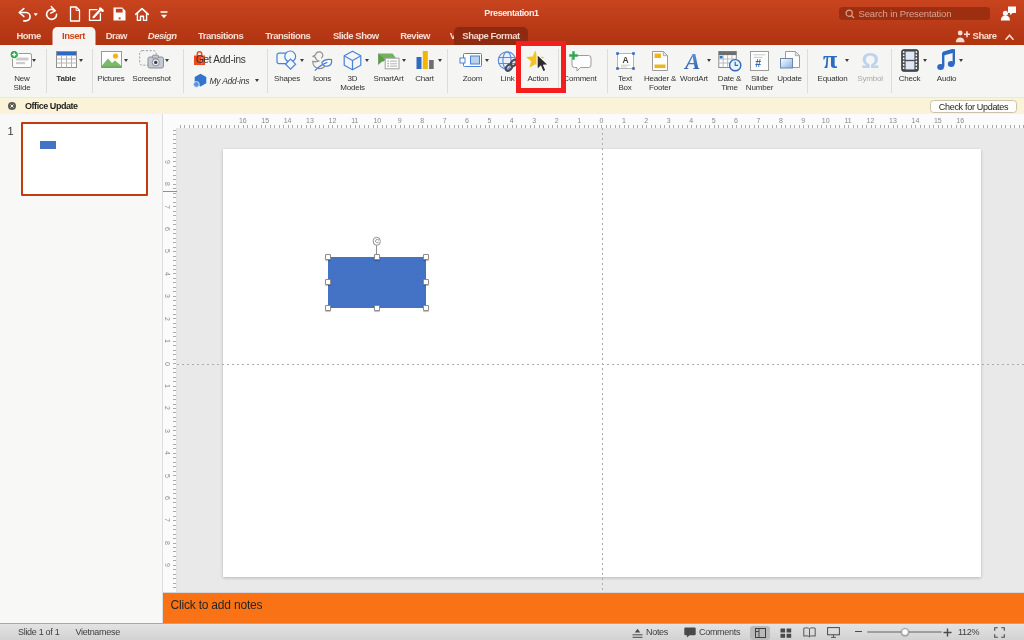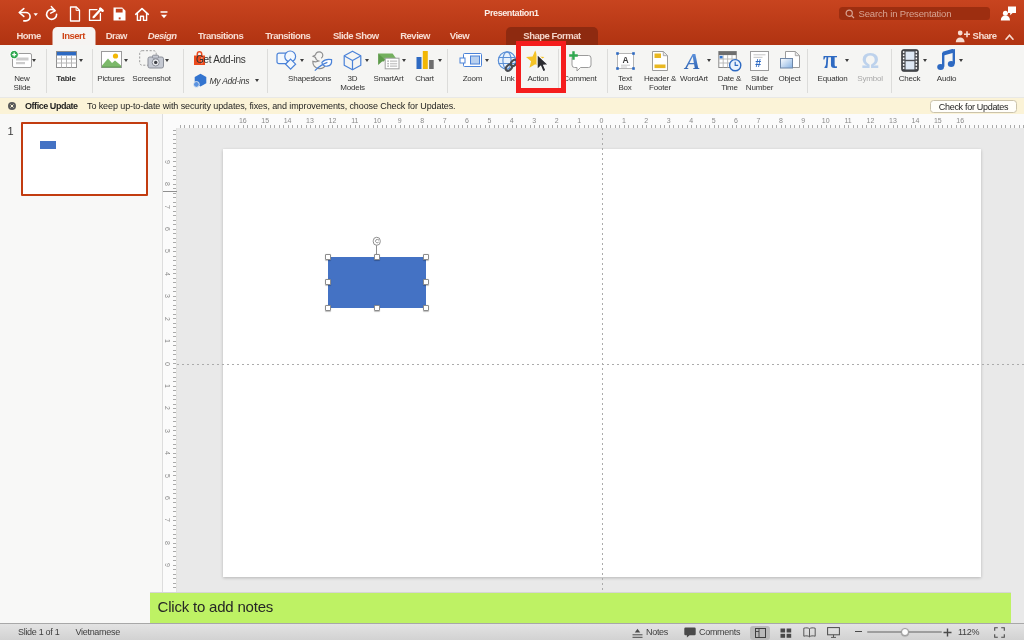--- a/index.html
+++ b/index.html
@@ -39,22 +39,22 @@
     border-right:1px solid #e2e2e0; }
   #canvas { left:177px; top:128px; width:847px; height:464px; background:#e9e9e9; }
   #slide { left:46px; top:21px; width:758px; height:428px; background:#ffffff;
     box-shadow:0 1px 3px rgba(0,0,0,0.22); }
   .rnum { position:absolute; font-size:7px; color:#8a8a8a; line-height:8px; }
   .hdl { position:absolute; width:6px; height:6px; background:#ffffff;
     border:1px solid #8c8c8c; border-radius:1px; transform:translate(-50%,-50%);
     box-shadow:0 0.5px 1px rgba(0,0,0,0.25); }
 
   
-  #notes { left:150px; top:592px; width:861px; height:31px; background:#bef264;
-    border-top:1px solid #d6d6d6; font-size:15px; letter-spacing:-0.2px; color:#262626; }
+  #notes { left:163px; top:592px; width:861px; height:31px; background:#f97316;
+    border-top:1px solid #d6d6d6; font-size:12px; letter-spacing:-0.2px; color:#262626; }
   #status { left:0; top:623px; width:1024px; height:17px;
     background:linear-gradient(#e3e3e3,#d2d2d2); border-top:1px solid #a8a8a8;
     font-size:9px; letter-spacing:-0.3px; color:#3e3e3e; }
 </style>
 </head>
 <body>
 
 <div class="abs" id="header"></div>
 <svg class="abs" id="qat" style="left:14px;top:4px;" width="156" height="20" viewBox="0 0 156 20" fill="none" stroke="#ffffff" stroke-width="1.4" stroke-linecap="round" stroke-linejoin="round">
 
@@ -101,21 +101,21 @@
 
 <div class="tab" style="left:28.6px;">Home</div>
 <div class="tab" id="tab-insert" style="left:73.5px;width:43px;">Insert</div>
 <div class="tab" style="left:116.3px;">Draw</div>
 <div class="tab" style="left:162.2px;font-style:italic;">Design</div>
 <div class="tab" style="left:220.6px;">Transitions</div>
 <div class="tab" style="left:287.8px;">Transitions</div>
 <div class="tab" style="left:355.8px;">Slide Show</div>
 <div class="tab" style="left:415.1px;">Review</div>
 <div class="tab" style="left:459.5px;">View</div>
-<div class="tab" id="tab-shapefmt" style="left:552px;width:92px;">Shape Format</div>
+<div class="tab" id="tab-shapefmt" style="left:491px;width:74px;">Shape Format</div>
 <div class="tab" id="share" style="left:984.5px;">Share</div>
 <svg class="abs" style="left:955px;top:29px;" width="15" height="14" viewBox="0 0 15 14" fill="#f8ddd2">
   <circle cx="5.2" cy="4.0" r="2.4"></circle>
   <path d="M0.8 13.2 C0.8 9.9 2.7 8.4 5.2 8.4 C7.7 8.4 9.6 9.9 9.6 13.2 Z"></path>
   <path d="M11.2 2.2 H12.8 V4.4 H15.0 V6.0 H12.8 V8.2 H11.2 V6.0 H9.0 V4.4 H11.2 Z"></path>
 </svg>
 <svg class="abs" style="left:1004.5px;top:32.5px;" width="9" height="8" viewBox="0 0 9 8" fill="none" stroke="#f8ddd2" stroke-width="1.6" stroke-linecap="round">
     <path d="M1 6.2 L4.5 2.2 L8 6.2"></path>
   </svg>
 
@@ -180,21 +180,21 @@
   </svg>
   <span class="abs" style="left:209.5px;top:31px;font-size:8.5px;letter-spacing:-0.25px;color:#333333;font-style:italic;">My Add-ins</span>
   <div class="drop" style="left:254.5px;top:34px;"></div>
 
   <svg class="abs" style="left:276px;top:5px;" width="21" height="21" viewBox="0 0 21 21" fill="#f3f8fd" stroke="#4a82d8" stroke-width="1.2">
     <rect x="1" y="3.2" width="10.5" height="10.5" rx="2"></rect>
     <circle cx="14.2" cy="6.4" r="5.4"></circle>
     <path d="M14.6 9.2 L19.6 14.2 L14.6 19.2 L9.6 14.2 Z"></path>
   </svg>
   <div class="drop" style="left:299.5px;top:14px;"></div>
-  <div class="rlabel" style="left:301px;top:29px;">Shapes</div>
+  <div class="rlabel" style="left:287px;top:29px;">Shapes</div>
 
   <svg class="abs" style="left:311px;top:5px;" width="22" height="21" viewBox="0 0 22 21">
     <path d="M4.4 4.9 L2.0 6.3 L4.5 7.5 C4.7 9.3 5.9 10.6 7.8 11.1 C5.6 12.1 3.6 12.0 1.8 11.3 C1.6 14.9 3.8 18.2 7.8 18.6 C11.3 19.0 14.6 17.0 15.3 13.4 C15.5 12.2 15.4 11.0 15.0 10.0" fill="none" stroke="#8e8e8e" stroke-width="1.15"></path>
     <path d="M4.5 5.2 C4.7 3.2 6.3 1.8 8.2 1.8 C10.2 1.8 11.8 3.4 11.8 5.3 C11.8 6.6 11.2 7.7 10.2 8.3" fill="none" stroke="#8e8e8e" stroke-width="1.15"></path>
     <path d="M20.6 9.7 C21.0 13.7 18.7 15.9 16.0 16.2 C13.3 16.5 11.2 14.8 10.9 12.4 C13.0 10.0 16.8 8.9 20.6 9.7 Z" fill="#ffffff" stroke="#4a82d8" stroke-width="1.2"></path>
     <path d="M3.8 20.6 C8.0 16.6 12.6 13.6 16.4 12.4" fill="none" stroke="#4a82d8" stroke-width="1.2"></path>
   </svg>
   <div class="rlabel" style="left:322px;top:29px;">Icons</div>
 
   <svg class="abs" style="left:343px;top:5px;" width="19" height="21" viewBox="0 0 19 21" fill="none" stroke="#4a82d8" stroke-width="1.2" stroke-linejoin="round">
@@ -314,21 +314,21 @@
     <path d="M6.5 1.5 H16.5 L20.5 5.5 V17.5 H6.5 Z" fill="#ffffff" stroke="#9b9b9b"></path>
     <path d="M16.3 1.7 V5.7 H20.3" fill="#e8e8e8" stroke="#9b9b9b" stroke-width="0.8"></path>
     <defs>
         <linearGradient id="obj" x1="0" y1="0" x2="1" y2="1">
       <stop offset="0" stop-color="#ffffff"></stop>
           <stop offset="1" stop-color="#85b1e2"></stop>
     </linearGradient>
       </defs>
     <rect x="1.5" y="8.5" width="12" height="9.5" fill="url(#obj)" stroke="#6e87a8"></rect>
   </svg>
-  <div class="rlabel" style="left:789.5px;top:29px;">Object</div>
+  <div class="rlabel" style="left:789.5px;top:29px;">Update</div>
 
   <svg class="abs" style="left:821px;top:4px;" width="23" height="23" viewBox="0 0 23 23">
     <text x="2" y="19" font-family="Liberation Serif" font-size="26" font-weight="700" fill="#2e6ac2">π</text>
   </svg>
   <div class="drop" style="left:845px;top:14px;"></div>
   <div class="rlabel" style="left:832.5px;top:29px;">Equation</div>
 
   <svg class="abs" style="left:860px;top:4px;" width="21" height="23" viewBox="0 0 21 23">
     <text x="1.5" y="19" font-family="Liberation Sans" font-size="22" font-weight="700" fill="#bdd2ec">Ω</text>
   </svg>
@@ -367,21 +367,20 @@
 </div>
 
 <div class="abs" style="left:515.5px;top:41px;width:50px;height:52px;border:5px solid #f51d1d;z-index:50;"></div>
 
 <div class="abs" id="notif">
   <svg class="abs" style="left:7.5px;top:3.5px;" width="8" height="8" viewBox="0 0 8 8">
     <circle cx="4" cy="4" r="4" fill="#5b5b5b"></circle>
     <path d="M2.5 2.5 L5.5 5.5 M5.5 2.5 L2.5 5.5" stroke="#fbf3d7" stroke-width="1"></path>
   </svg>
   <span class="abs" style="left:25px;top:2.5px;font-size:9px;font-weight:700;letter-spacing:-0.45px;color:#1e1e1e;">Office Update</span>
-  <span class="abs" style="left:87px;top:2.5px;font-size:9px;letter-spacing:-0.1px;color:#1e1e1e;">To keep up-to-date with security updates, fixes, and improvements, choose Check for Updates.</span>
   <span class="abs" style="left:930px;top:1.5px;width:87px;height:13px;background:#fffefa;border:1px solid #cbc3ab;border-radius:3.5px;font-size:9px;letter-spacing:-0.3px;color:#1e1e1e;text-align:center;line-height:12px;">Check for Updates</span>
 </div>
 
 <div class="abs" id="rulerH">
   <div class="abs" style="left:17px;top:10.5px;right:0;height:3.5px;background:repeating-linear-gradient(90deg,#aaaaaa 0 1px,transparent 1px 4.484px);"></div>
   <span class="rnum" style="left:79.8px;top:3px;transform:translateX(-50%);">16</span>
   <span class="rnum" style="left:102.2px;top:3px;transform:translateX(-50%);">15</span>
   <span class="rnum" style="left:124.6px;top:3px;transform:translateX(-50%);">14</span>
   <span class="rnum" style="left:147.0px;top:3px;transform:translateX(-50%);">13</span>
   <span class="rnum" style="left:169.5px;top:3px;transform:translateX(-50%);">12</span>

